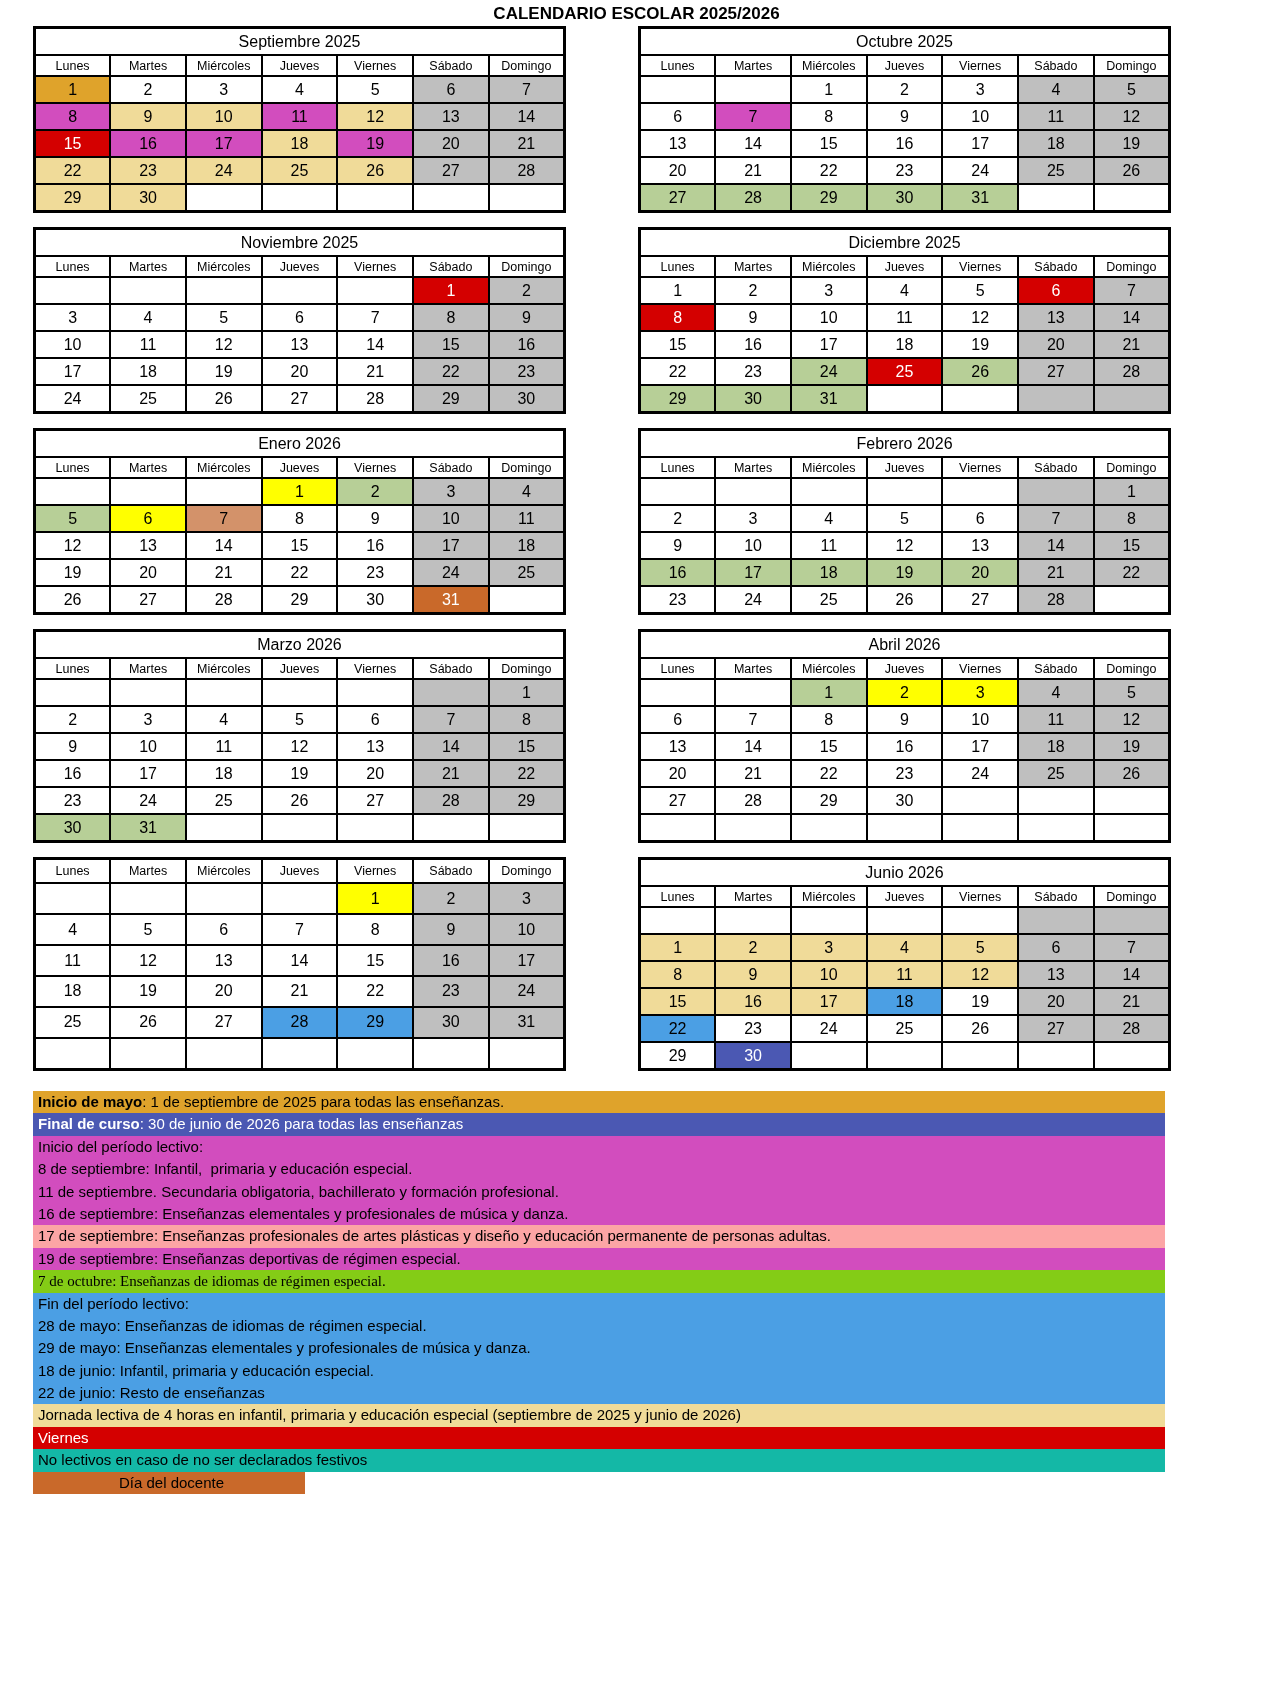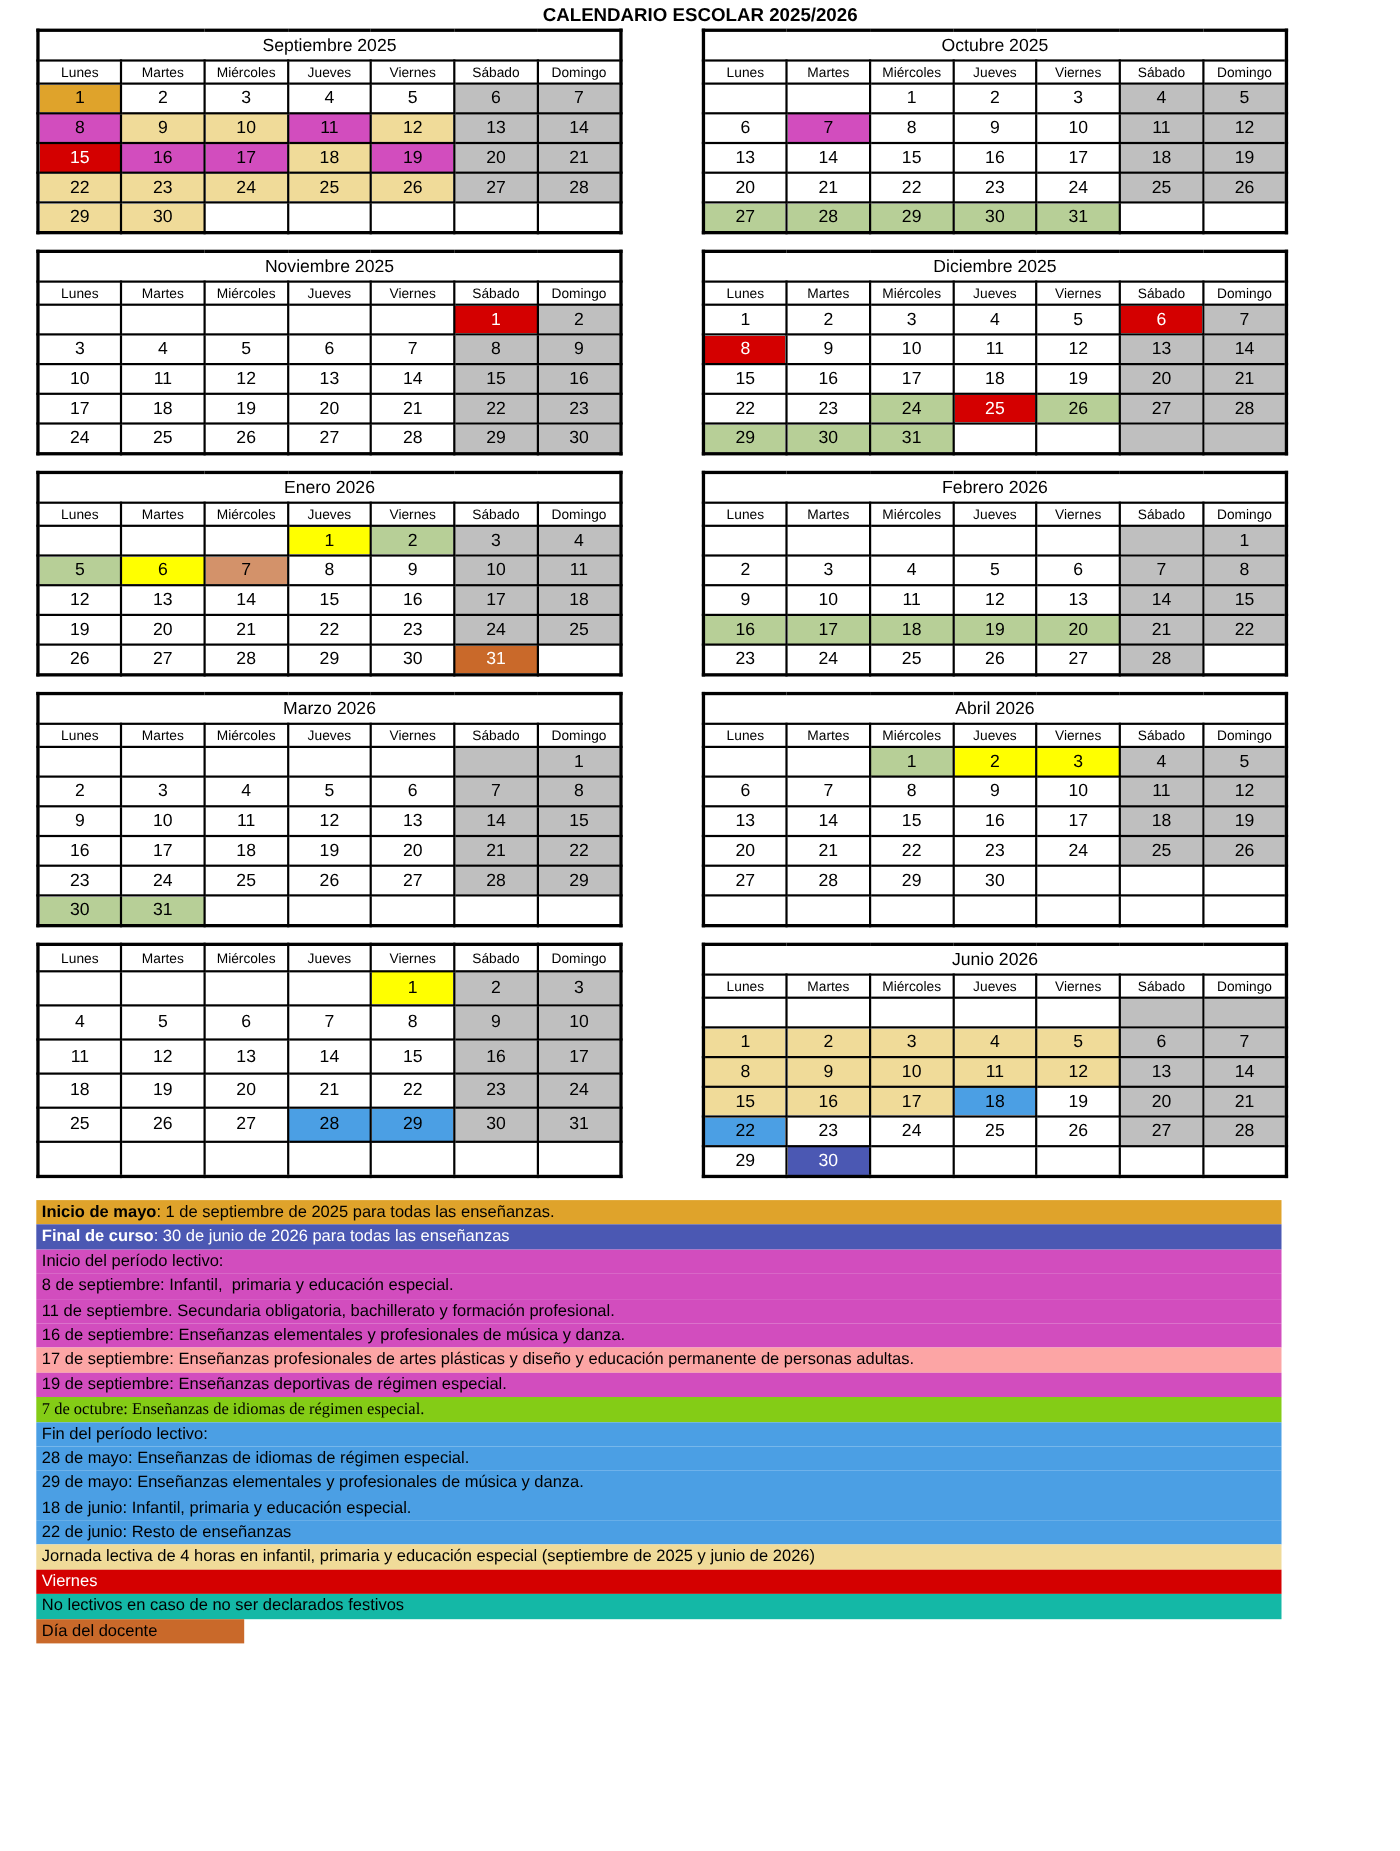--- a/index.html
+++ b/index.html
@@ -22,21 +22,21 @@
     font-size:16px;height:25px;vertical-align:middle;
   }
   td.mtitle{font-size:16.5px;height:26px;font-weight:400;}
   tr.dayhdr td{font-size:12.5px;height:19px;}
   td.day{font-size:16.5px;}
   #legend{margin-left:33px;margin-top:20px;}
   .legend-row{
     width:1132px;height:22.4px;line-height:22.4px;font-size:15px;
     padding-left:5px;box-sizing:border-box;white-space:pre;overflow:hidden;
   }
-  .legend-row.short{width:189px;}
+  .legend-row.short{width:272px;text-align:center;}
   .legend-row .lead{font-weight:700;}
 </style>
 </head>
 <body>
 
 <div class="page">
   <div class="main-title">CALENDARIO ESCOLAR 2025/2026</div>
   <div id="months">
       <div class="month-row">
         <table class="month">

